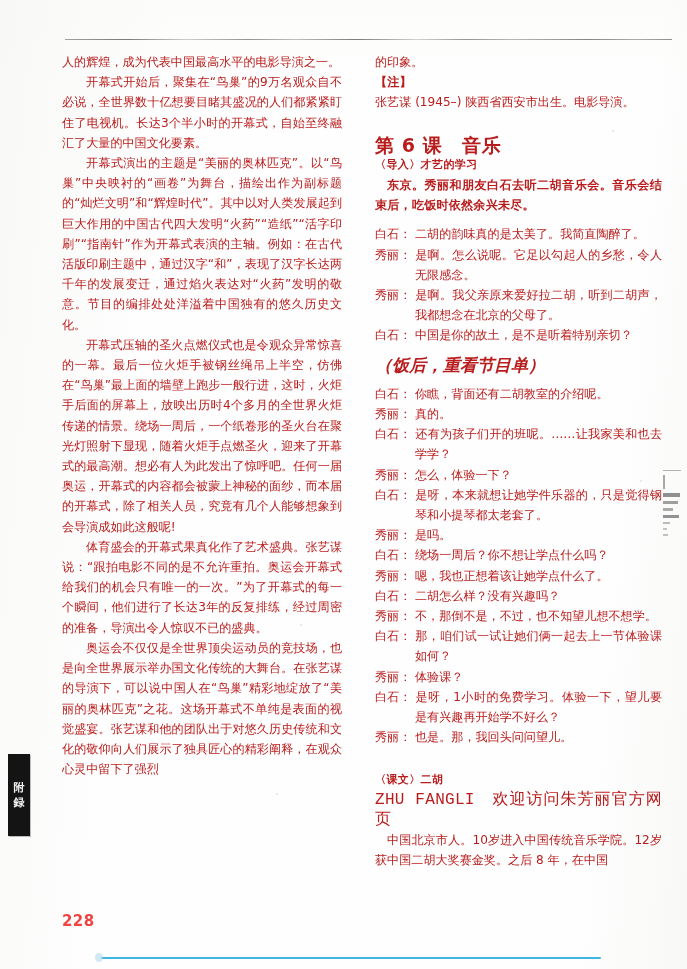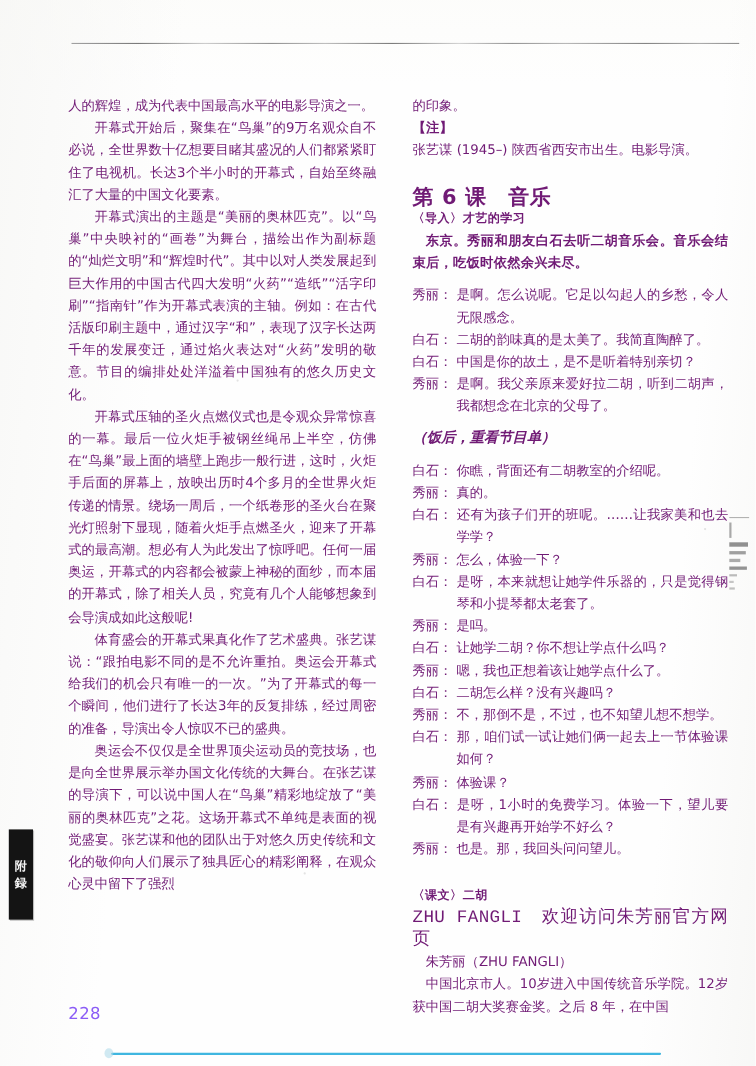--- a/index.html
+++ b/index.html
@@ -76,24 +76,23 @@
     top: 52px;
     width: 687px;
     height: 845px;
   }
 
   .col {
     position: absolute;
     top: 0;
     font-size: 12.1px;
     line-height: 20.2px;
-    color: #701a75;
+    color: #b91c1c;
     text-align: justify;
     text-justify: inter-character;
-    margin-top: 34px;
   }
   .col-left  { left: 62px;  width: 280px; }
   .col-right { left: 375px; width: 287px; }
 
   .para {
     margin: 0 0 0 0;
   }
   .para.indent { text-indent: 24px; }
   .para.ti1 { text-indent: 12px; }
 
@@ -110,21 +109,21 @@
     letter-spacing: .6px;
   }
   .sec-head {
     font-weight: bold;
     font-size: 11px;
     letter-spacing: .4px;
   }
   .stage {
     font-weight: bold;
     font-style: italic;
-    font-size: 13px;
+    font-size: 17px;
   }
   .latin {
     font-family: Liberation Mono, monospace;
     font-size: 16px;
     letter-spacing: .3px;
   }
   .latin-b {
     font-family: "DejaVu Serif", "Liberation Serif", serif;
     font-size: 12px;
     font-weight: bold;
@@ -161,23 +160,23 @@
     letter-spacing: 0;
   }
 
   
   #folio {
     position: absolute;
     left: 62px;
     top: 912px;
     font-family: "DejaVu Sans", "Liberation Sans", sans-serif;
     font-size: 15px;
-    font-weight: normal;
+    font-weight: bold;
     letter-spacing: .4px;
-    color: #8b5cf6;
+    color: #ef4444;
   }
 
   
   #edge-artifact {
     position: absolute;
     right: 4px;
     top: 470px;
     width: 20px;
     height: 120px;
     opacity: .55;
@@ -239,31 +238,31 @@
 
       <div class="spacer-l"></div>
 
       <p class="para lesson-head">第 6 课　音乐</p>
       <p class="para sec-head">〈导入〉才艺的学习</p>
       <p class="para ti1 bold">东京。秀丽和朋友白石去听二胡音乐会。音乐会结束后，吃饭时依然余兴未尽。</p>
 
       <div class="spacer-s"></div>
 
       <p class="dlg">
+        <span class="spk">白石：</span><span>二胡的韵味真的是太美了。我简直陶醉了。</span>
+      </p>
+      <p class="dlg">
         <span class="spk">秀丽：</span><span>是啊。怎么说呢。它足以勾起人的乡愁，令人无限感念。</span>
       </p>
       <p class="dlg">
-        <span class="spk">白石：</span><span>二胡的韵味真的是太美了。我简直陶醉了。</span>
+        <span class="spk">秀丽：</span><span>是啊。我父亲原来爱好拉二胡，听到二胡声，我都想念在北京的父母了。</span>
       </p>
       <p class="dlg">
         <span class="spk">白石：</span><span>中国是你的故土，是不是听着特别亲切？</span>
       </p>
-      <p class="dlg">
-        <span class="spk">秀丽：</span><span>是啊。我父亲原来爱好拉二胡，听到二胡声，我都想念在北京的父母了。</span>
-      </p>
 
       <div class="spacer-s"></div>
 
       <p class="para stage">（饭后，重看节目单）</p>
 
       <div class="spacer-s"></div>
 
       <p class="dlg">
         <span class="spk">白石：</span><span>你瞧，背面还有二胡教室的介绍呢。</span>
       </p>
@@ -276,21 +275,21 @@
       <p class="dlg">
         <span class="spk">秀丽：</span><span>怎么，体验一下？</span>
       </p>
       <p class="dlg">
         <span class="spk">白石：</span><span>是呀，本来就想让她学件乐器的，只是觉得钢琴和小提琴都太老套了。</span>
       </p>
       <p class="dlg">
         <span class="spk">秀丽：</span><span>是吗。</span>
       </p>
       <p class="dlg">
-        <span class="spk">白石：</span><span>让她学二胡？你不想让学点什么吗？</span>
+        <span class="spk">白石：</span><span>绕场一周后？你不想让学点什么吗？</span>
       </p>
       <p class="dlg">
         <span class="spk">秀丽：</span><span>嗯，我也正想着该让她学点什么了。</span>
       </p>
       <p class="dlg">
         <span class="spk">白石：</span><span>二胡怎么样？没有兴趣吗？</span>
       </p>
       <p class="dlg">
         <span class="spk">秀丽：</span><span>不，那倒不是，不过，也不知望儿想不想学。</span>
       </p>
@@ -304,21 +303,20 @@
         <span class="spk">白石：</span><span>是呀，1小时的免费学习。体验一下，望儿要是有兴趣再开始学不好么？</span>
       </p>
       <p class="dlg">
         <span class="spk">秀丽：</span><span>也是。那，我回头问问望儿。</span>
       </p>
 
       <div class="spacer-l"></div>
 
       <p class="para sec-head">〈课文〉二胡</p>
       <p class="para latin">ZHU FANGLI　欢迎访问朱芳丽官方网页</p>
-      <p class="para ti1">朱芳丽（ZHU FANGLI）</p>
       <p class="para ti1">中国北京市人。10岁进入中国传统音乐学院。12岁获中国二胡大奖赛金奖。之后 8 年，在中国</p>
 
     </div>
   </div>
 
   <div id="side-tab">
     <span class="tab-ch">附</span>
     <span class="tab-ch">録</span>
   </div>
 

